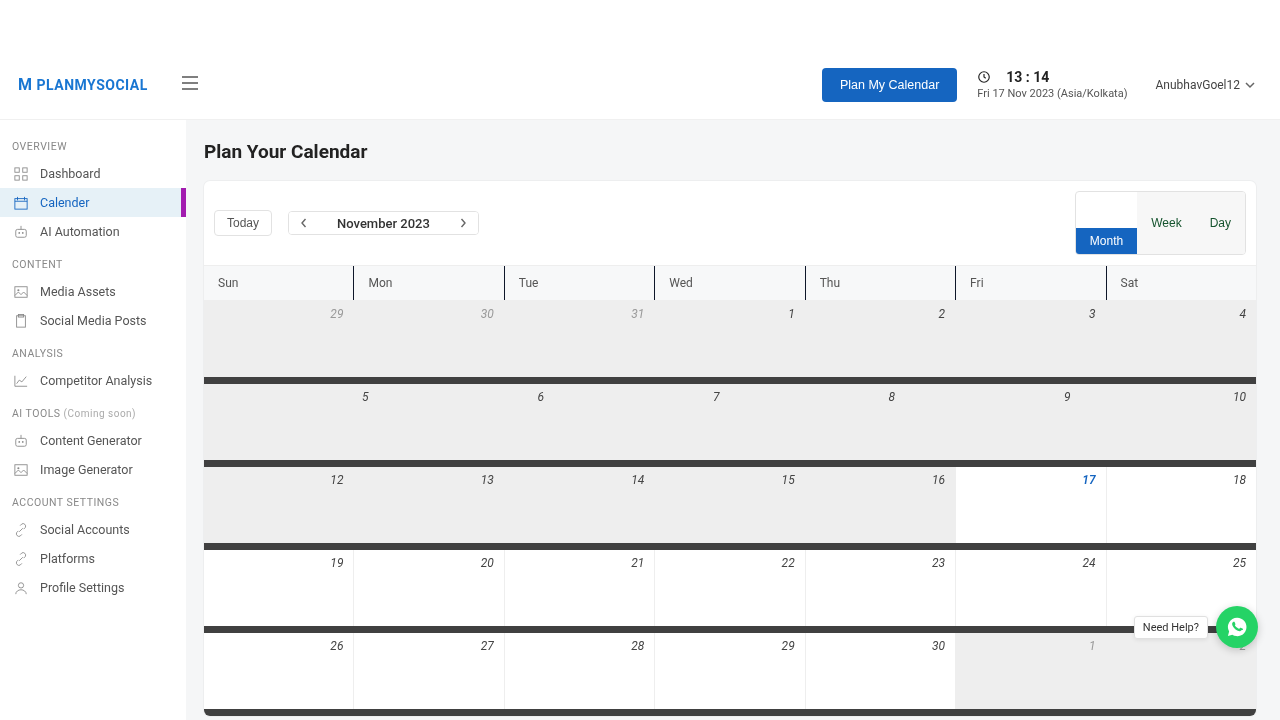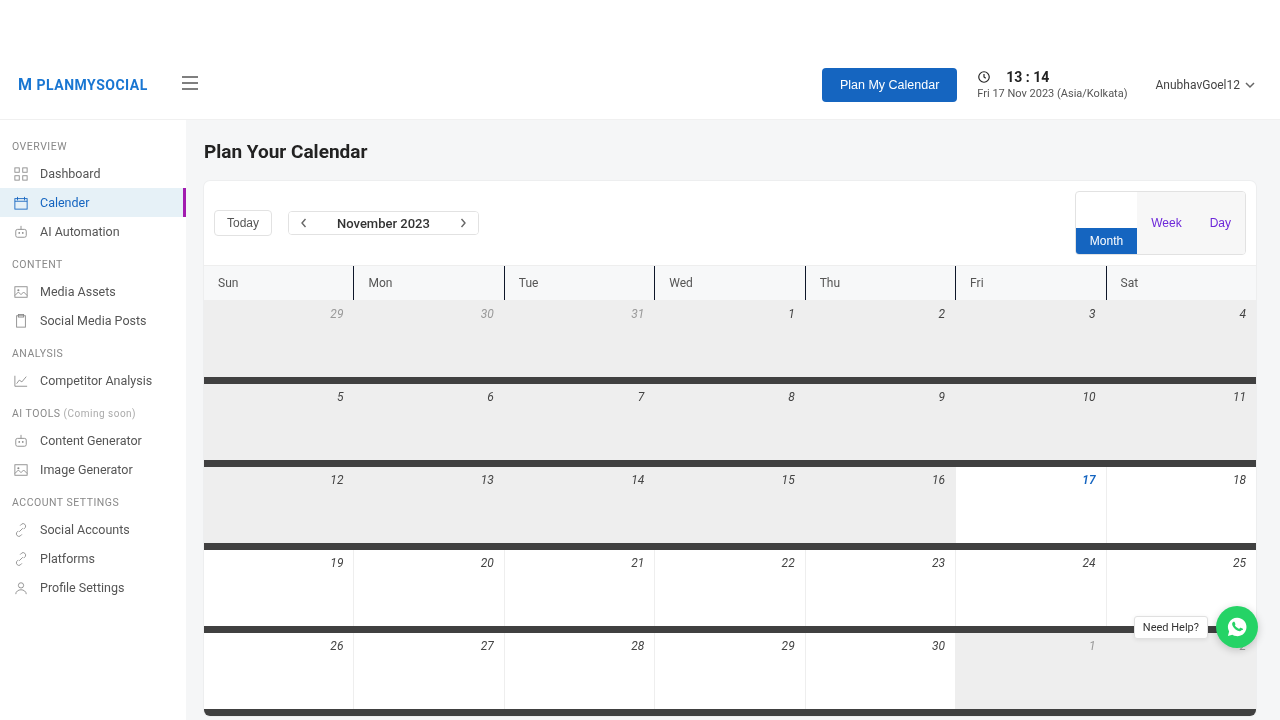--- a/index.html
+++ b/index.html
@@ -17,37 +17,37 @@
 .clock-date { font-size: 11px; color: #555; margin-top: 2px; }
 .user-menu { margin-left: 28px; display: flex; align-items: center; font-size: 12px; color: #444; cursor: pointer; }
 .user-menu svg { margin-left: 4px; }
 
 .layout { display: flex; height: 600px; }
 .sidebar { width: 186px; padding: 8px 0; background: #fff; }
 .side-section-label { font-size: 10.5px; color: #888; letter-spacing: .5px; padding: 12px 12px 6px; text-transform: uppercase; }
 .side-section-label .hint { color: #aaa; text-transform: none; font-size: 10px; }
 .side-item { display: flex; align-items: center; padding: 7px 12px; font-size: 12.5px; color: #555; cursor: pointer; }
 .side-item .icon { width: 18px; display: flex; justify-content: center; margin-right: 10px; color: #888; }
-.side-item.active { background: #e6f1f7; color: #1565c0; border-right: 3px solid #a21caf; }
+.side-item.active { background: #e6f1f7; color: #1565c0; border-right: 5px solid #a21caf; }
 .side-item.active .icon { color: #1565c0; }
 .side-item .hint { color: #bbb; font-size: 11px; margin-left: 6px; }
 
 .main { flex: 1; background: #f5f6f7; padding: 20px 24px 0 18px; overflow: hidden; }
 .page-title { font-size: 19px; font-weight: 700; color: #222; margin-bottom: 18px; }
 
 .card { background: #fff; border-radius: 6px; box-shadow: 0 0 0 1px rgba(0,0,0,.03); overflow: hidden; }
 
 .cal-toolbar { display: flex; align-items: center; padding: 10px 10px; }
 .today-btn { border: 1px solid #e2e2e2; background: #fff; padding: 5px 12px; border-radius: 4px; font-size: 12px; color: #555; cursor: pointer; }
 .nav-group { display: flex; align-items: center; margin-left: 16px; border: 1px solid #e2e2e2; border-radius: 4px; overflow: hidden; }
 .nav-btn { background: #fff; border: none; padding: 6px 10px; cursor: pointer; color: #666; display: flex; align-items: center; }
 .month-label { padding: 0 18px; font-size: 13px; color: #333; font-weight: 500; }
 .cal-toolbar-spacer { flex: 1; }
 .view-switch { display: flex; border: 1px solid #e2e2e2; border-radius: 4px; overflow: hidden; }
-.view-btn { background: #f7f7f7; border: none; padding: 6px 14px; font-size: 12px; color: #6d28d9; cursor: pointer; }
+.view-btn { background: #f7f7f7; border: none; padding: 6px 14px; font-size: 12px; color: #14532d; cursor: pointer; }
 .view-btn.active { background: #1565c0; color: #fff; margin-top: 36px; }
 
 .cal-head-row { display: flex; background: #f7f8f9; border-top: 1px solid #eee; border-bottom: 1px solid #eee; }
 .cal-head-cell { flex: 1; padding: 10px 14px; font-size: 12px; color: #555; border-right: 1px solid #0f172a; }
 .cal-head-cell:last-child { border-right: none; }
 
 .cal-body { display: flex; flex-direction: column; }
 .cal-row { display: flex; border-bottom: 7px solid #404040; height: 83px; font-style: italic; }
 .cal-cell { flex: 1; border-right: 1px solid #eee; padding: 6px 10px; text-align: right; font-size: 12px; color: #444; background: #fff; }
 .cal-cell:last-child { border-right: none; }
@@ -251,21 +251,20 @@
             <div class="cal-cell past-in-month"><span class="num">3</span></div>
             <div class="cal-cell past-in-month"><span class="num">4</span></div>
           </div>
           <div class="cal-row">
             <div class="cal-cell past-in-month"><span class="num">5</span></div>
             <div class="cal-cell past-in-month"><span class="num">6</span></div>
             <div class="cal-cell past-in-month"><span class="num">7</span></div>
             <div class="cal-cell past-in-month"><span class="num">8</span></div>
             <div class="cal-cell past-in-month"><span class="num">9</span></div>
             <div class="cal-cell past-in-month"><span class="num">10</span></div>
-            <div class="cal-cell past-in-month"><span class="num">11</span></div>
           </div>
           <div class="cal-row">
             <div class="cal-cell past-in-month"><span class="num">12</span></div>
             <div class="cal-cell past-in-month"><span class="num">13</span></div>
             <div class="cal-cell past-in-month"><span class="num">14</span></div>
             <div class="cal-cell past-in-month"><span class="num">15</span></div>
             <div class="cal-cell past-in-month"><span class="num">16</span></div>
             <div class="cal-cell today"><span class="num">17</span></div>
             <div class="cal-cell "><span class="num">18</span></div>
           </div>

